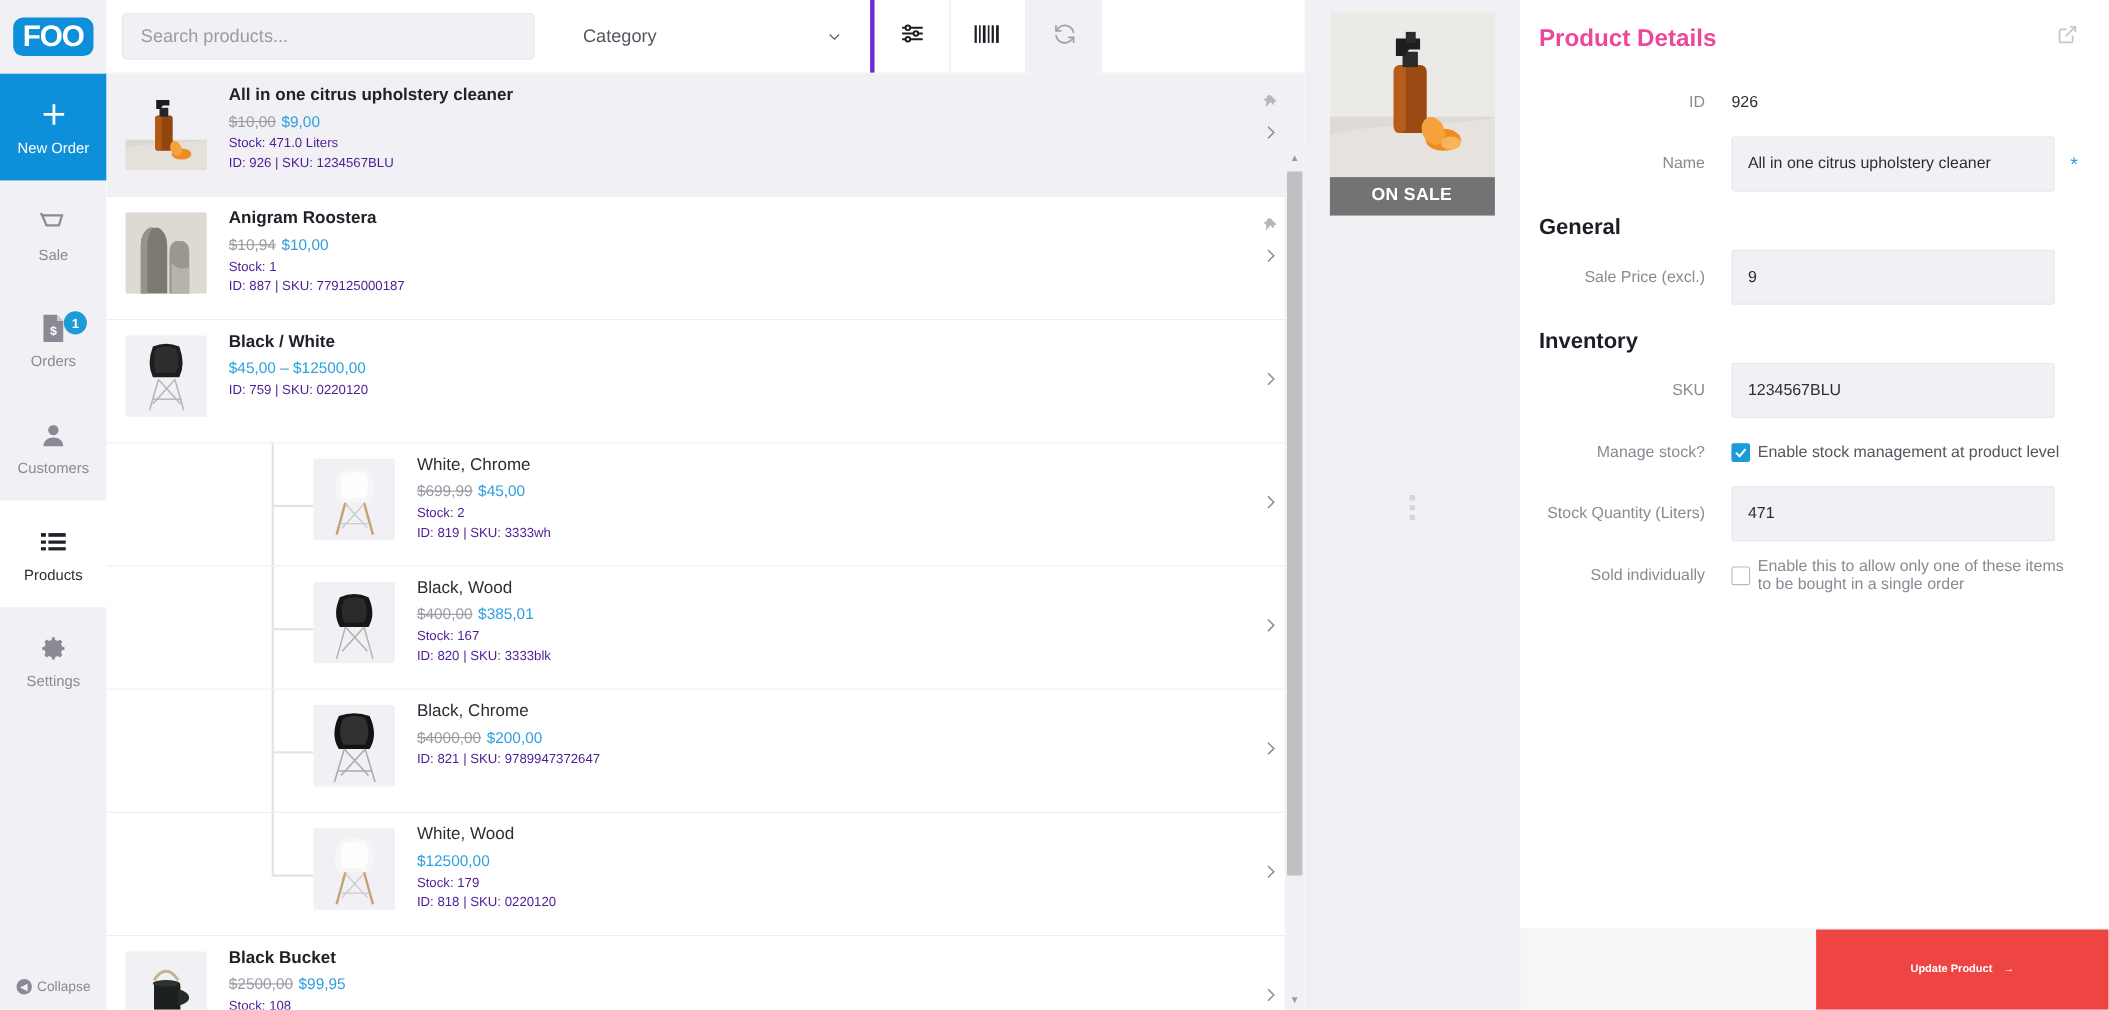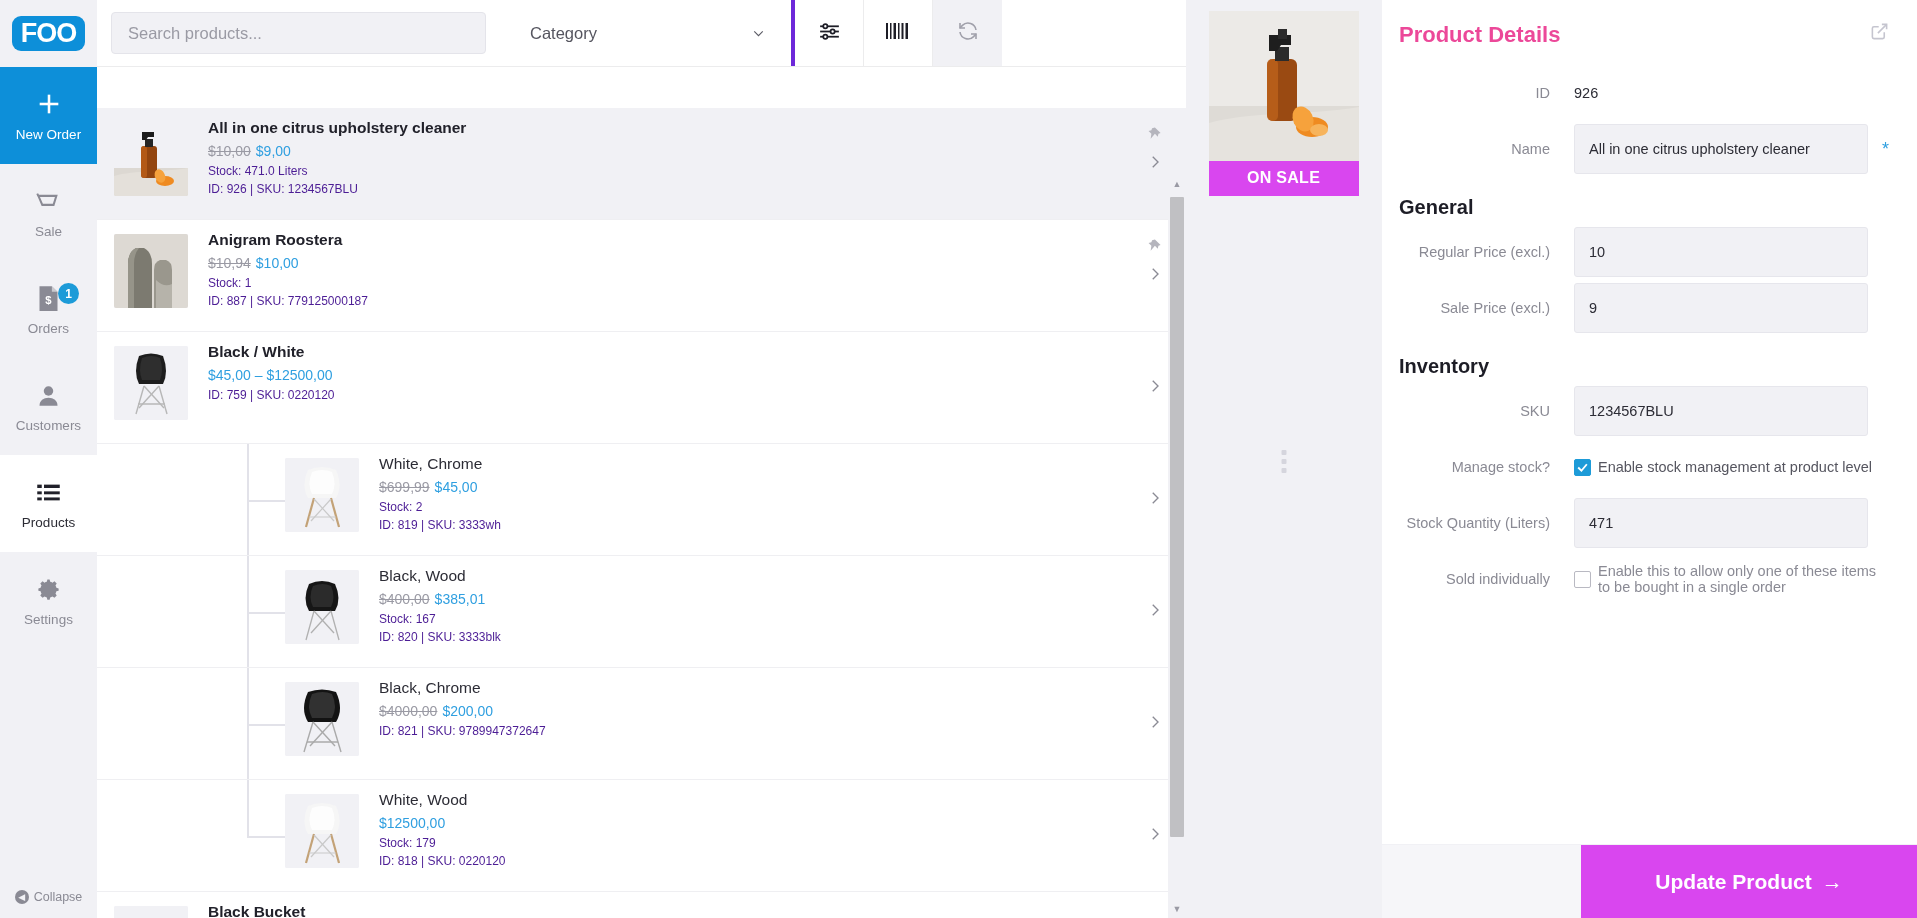--- a/index.html
+++ b/index.html
@@ -43,21 +43,21 @@
     position: absolute; bottom: 14px; left: 0; width: 97px;
     display: flex; align-items: center; justify-content: center; gap: 5px;
     color: #8a8a94; font-size: 12.5px; cursor: pointer;
   }
   .collapse-icon {
     width: 14px; height: 14px; border-radius: 50%; background: #8a8a94;
     color: #f1f1f5; font-size: 9px; display: flex; align-items: center; justify-content: center;
   }
 
   
-  .list-col { width: 1089px; flex: 0 0 1089px; height: 918px; display: flex; flex-direction: column; background: #fff; position: relative; gap: 41px; }
+  .list-col { width: 1089px; flex: 0 0 1089px; height: 918px; display: flex; flex-direction: column; background: #fff; position: relative; }
   .toolbar { height: 67px; display: flex; align-items: stretch; background: #fff; border-bottom: 1px solid #ececed; }
   .search-box {
     margin: 12px 0 12px 14px; width: 375px; background: #f1f1f5;
     border: 1px solid #e4e4ea; border-radius: 4px; display: flex; align-items: center; padding: 0 16px;
   }
   .search-box input {
     border: none; outline: none; background: transparent; width: 100%;
     font-size: 16.5px; color: #3a3a42; font-family: "Liberation Sans", sans-serif;
   }
   .search-box input::placeholder { color: #9a9aa4; }
@@ -107,21 +107,21 @@
   
   .vscroll { position: absolute; right: 0; top: 67px; bottom: 0; width: 18px; background: #f1f1f5; }
   .vscroll-up, .vscroll-down { position: absolute; left: 0; width: 18px; height: 18px; display: flex; align-items: center; justify-content: center; color: #9a9aa4; font-size: 9px; }
   .vscroll-up { top: 0; } .vscroll-down { bottom: 0; }
   .vscroll-thumb { position: absolute; left: 2px; top: 22px; width: 14px; height: 640px; background: #c0c0c3; border-radius: 1px; }
 
   
   .preview-col { width: 195px; flex: 0 0 195px; height: 918px; background: #f1f1f5; position: relative; display: flex; flex-direction: column; align-items: center; }
   .preview-card { margin-top: 11px; width: 150px; background: #fff; }
   .preview-img { width: 150px; height: 150px; display: block; }
-  .on-sale { background: #d946ef; color: #fff; text-align: center; font-weight: bold; font-size: 16px; padding: 8px 0 9px 0; letter-spacing: .3px; }
+  .on-sale { background: #737373; color: #fff; text-align: center; font-weight: bold; font-size: 16px; padding: 8px 0 9px 0; letter-spacing: .3px; }
   .drag-handle { position: absolute; left: 50%; transform: translateX(-50%); top: 450px; display: flex; flex-direction: column; gap: 4px; cursor: col-resize; }
   .drag-handle span { width: 5px; height: 5px; background: #d5d5dd; border-radius: 1px; }
 
   
   .details-col { flex: 1; height: 918px; background: #fff; position: relative; display: flex; flex-direction: column; }
   .details-body { padding: 22px 28px 0 18px; flex: 1; overflow: hidden; }
   .details-head { display: flex; align-items: flex-start; justify-content: space-between; }
   .details-title { font-size: 22px; font-weight: bold; color: #ec4899; }
   .ext-link { color: #c5c5cf; cursor: pointer; }
   .section-title { font-size: 20px; font-weight: bold; color: #1d1d26; margin: 22px 0 8px 0; }
@@ -136,21 +136,21 @@
   .field-input.tall { height: 50px; }
   .req-star { color: #2f9fe0; font-size: 18px; margin-left: 14px; }
   .check-row { display: flex; align-items: center; gap: 7px; }
   .cbox { width: 17px; height: 17px; border: 1px solid #b9b9c2; border-radius: 2px; background: #fff; flex: 0 0 17px; }
   .cbox.checked { background: #1d9bd8; border-color: #1d9bd8; display: flex; align-items: center; justify-content: center; color: #fff; }
   .check-label { font-size: 14.5px; color: #55555f; }
   .check-label.muted { color: #8a8a94; }
   .footer-bar { height: 74px; display: flex; background: #fff; border-top: 1px solid #f1f1f5; }
   .footer-spacer { flex: 1; background: #f6f6f9; }
   .update-btn {
-    width: 336px; background: #d946ef; color: #fff; font-weight: bold; font-size: 21px;
+    width: 266px; background: #ef4444; color: #fff; font-weight: bold; font-size: 10px;
     display: flex; align-items: center; justify-content: center; gap: 10px; cursor: pointer;
   }
   .divider-left { position: absolute; left: 0; top: 0; bottom: 0; width: 1px; background: #f1f1f5; }
 </style>
 </head>
 <body>
 
 <div class="app">
 
   <div class="sidebar">
@@ -547,25 +547,20 @@
       </div>
 
       <div class="field-row">
         <div class="field-label">Name</div>
         <div class="field-input tall">All in one citrus upholstery cleaner</div>
         <span class="req-star">*</span>
       </div>
 
       <div class="section-title">General</div>
 
-      <div class="field-row">
-        <div class="field-label">Regular Price (excl.)</div>
-        <div class="field-input tall">10</div>
-        <span class="req-star" style="visibility:hidden">*</span>
-      </div>
 
       <div class="field-row">
         <div class="field-label">Sale Price (excl.)</div>
         <div class="field-input tall">9</div>
         <span class="req-star" style="visibility:hidden">*</span>
       </div>
 
       <div class="section-title">Inventory</div>
 
       <div class="field-row">

